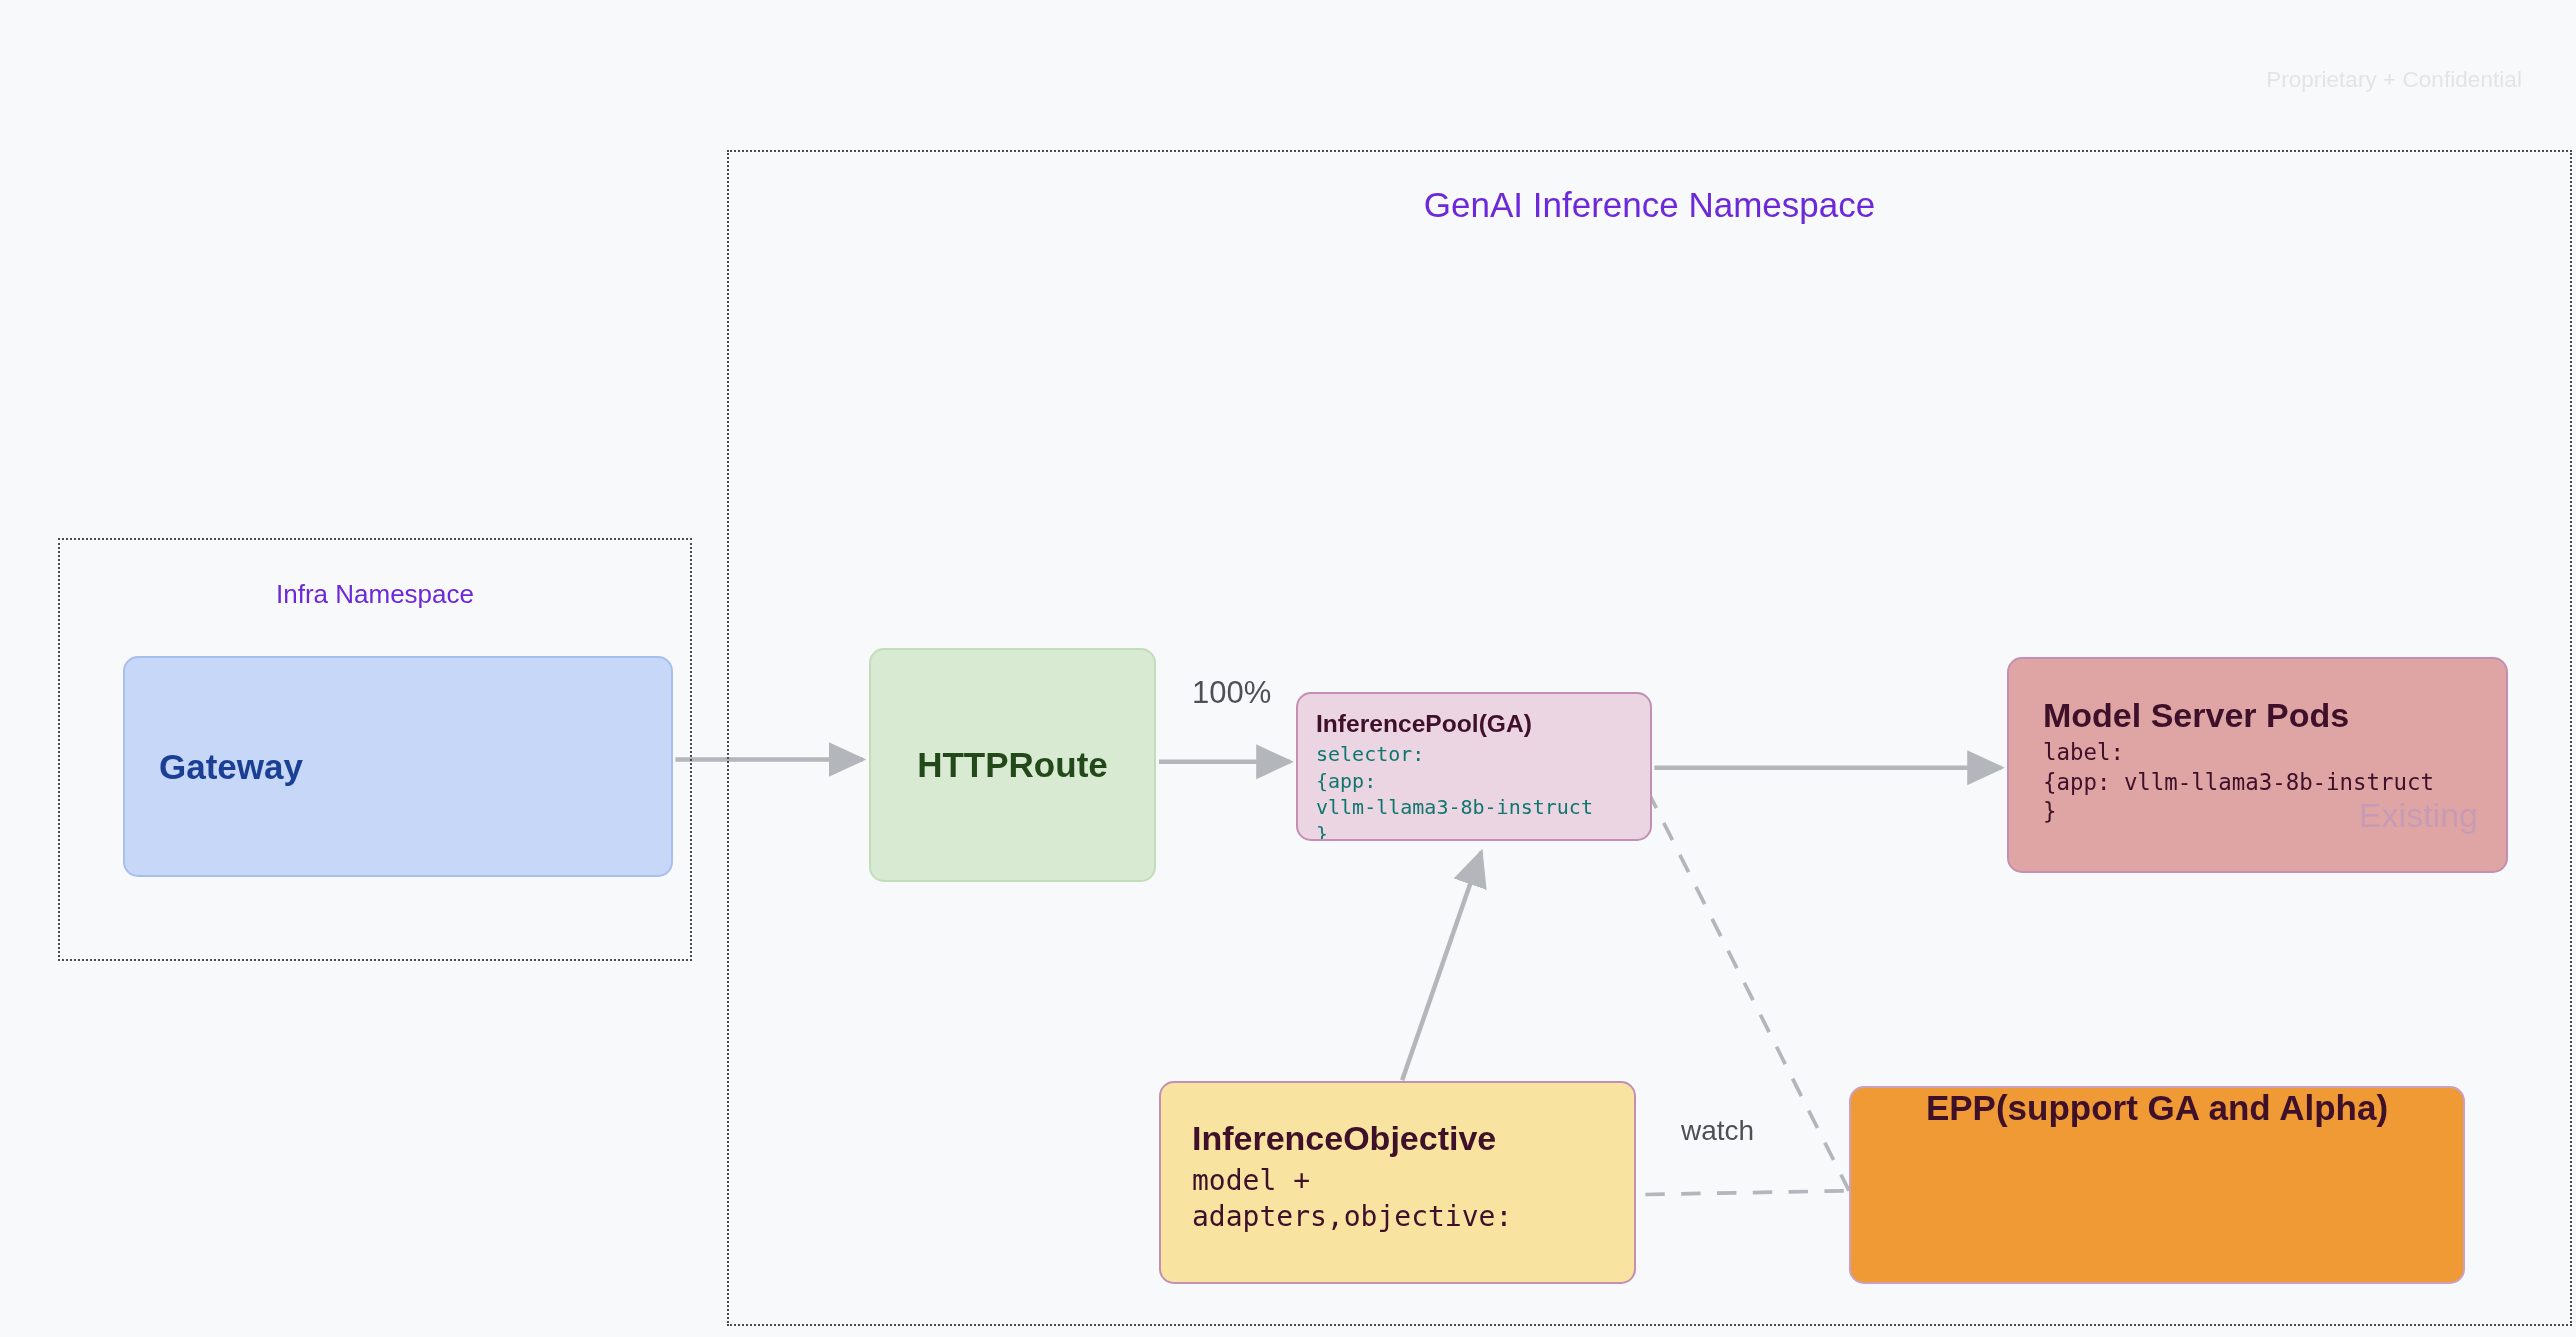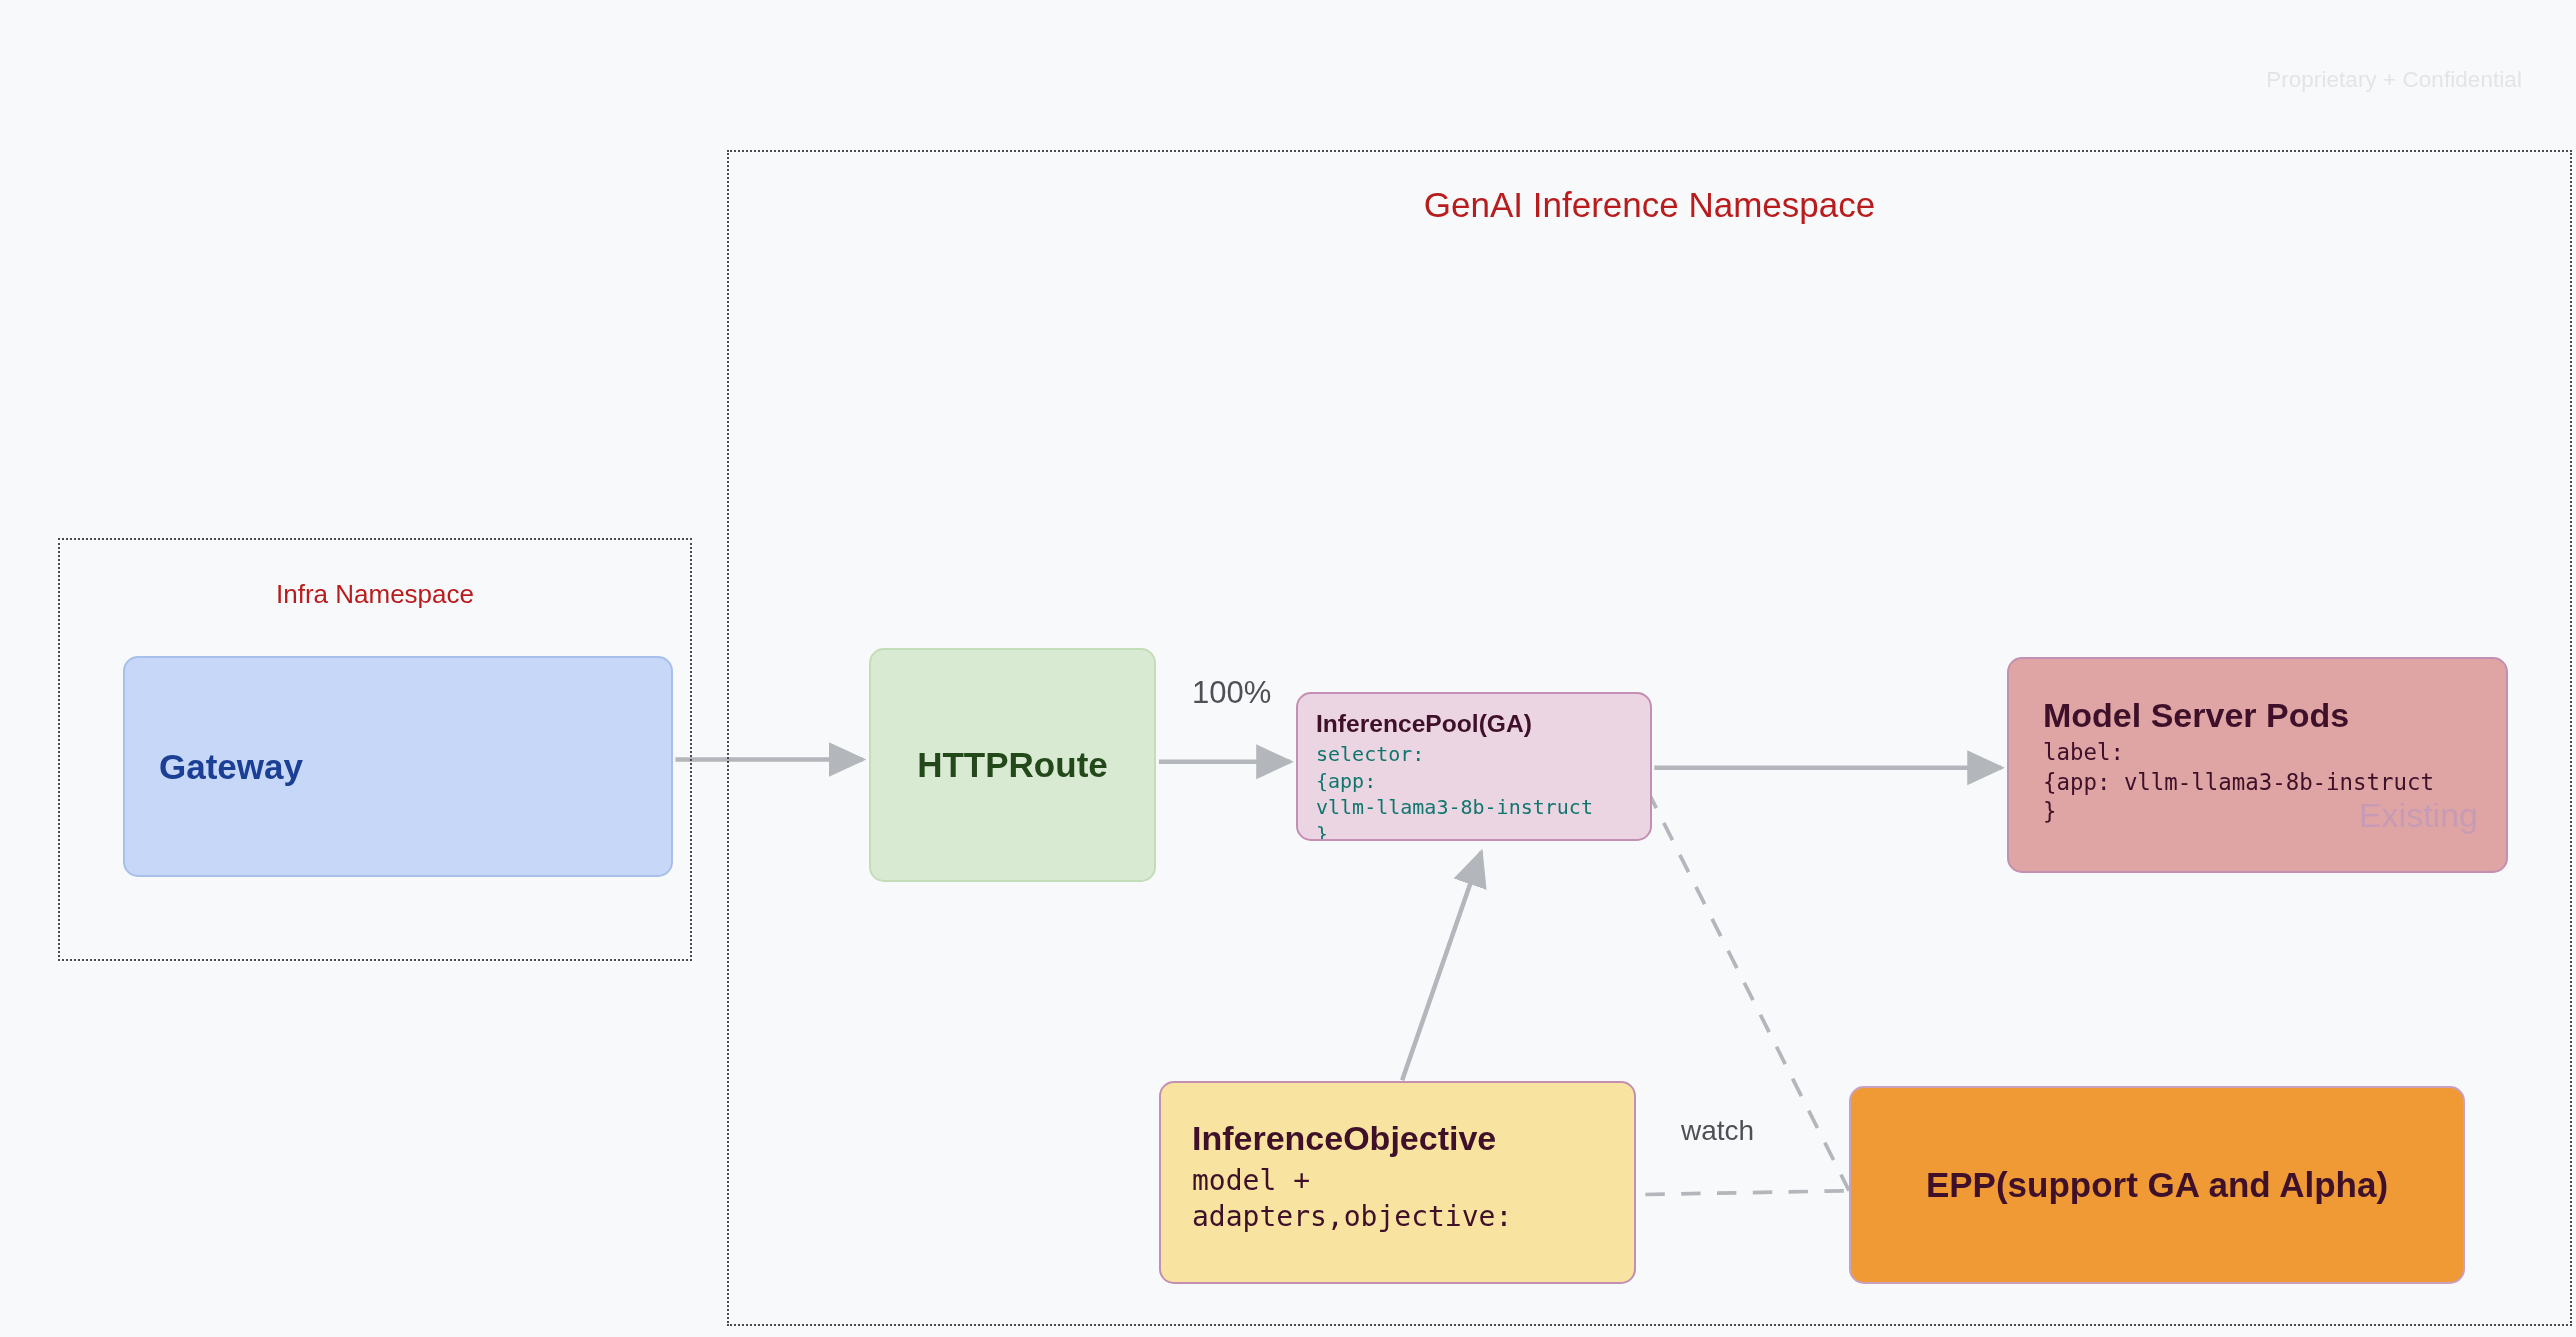--- a/index.html
+++ b/index.html
@@ -38,21 +38,21 @@
   .namespace {
     position: absolute;
     border: 2.2px dotted #4A4A4A;
     box-sizing: border-box;
     background: transparent;
   }
   .namespace-title {
     position: absolute;
     width: 100%;
     text-align: center;
-    color: #b91c1c;
+    color: #6d28d9;
     white-space: nowrap;
   }
 
   #genai-namespace {
     left: 727px;
     top: 150px;
     width: 1845px;
     height: 1176px;
   }
   #genai-namespace .namespace-title {
@@ -194,21 +194,21 @@
 
   
   #epp {
     left: 1849px;
     top: 1086px;
     width: 616px;
     height: 198px;
     background: #F09A35;
     border: 2.2px solid #C9A0BF;
     display: flex;
-    align-items: center;
+    align-items: flex-start;
     justify-content: center;
   }
   #epp .node-title {
     font-size: 35px;
     color: #3E1029;
     white-space: nowrap;
   }
 
   
   .edge-label {

